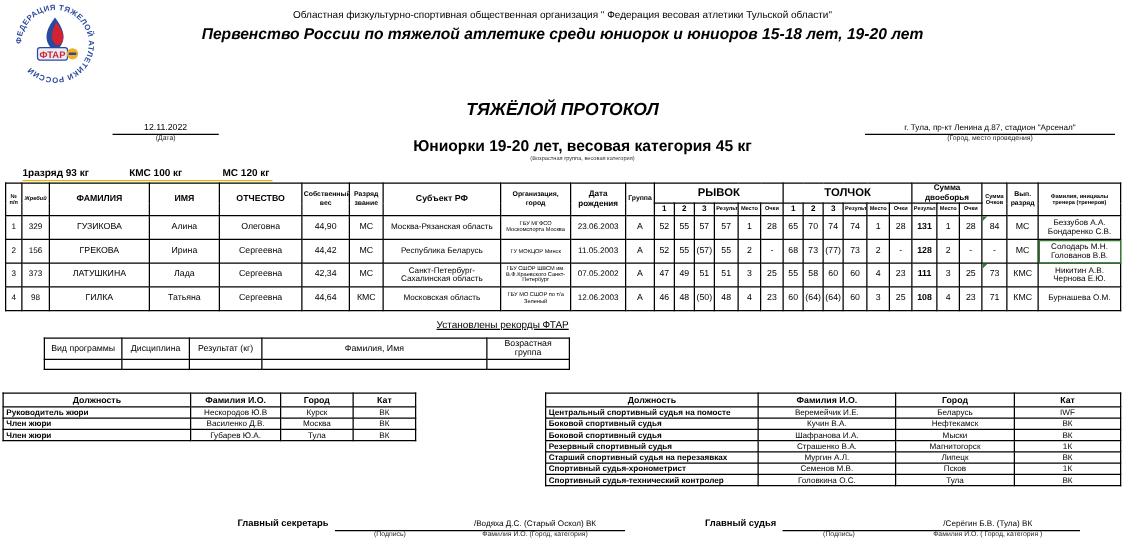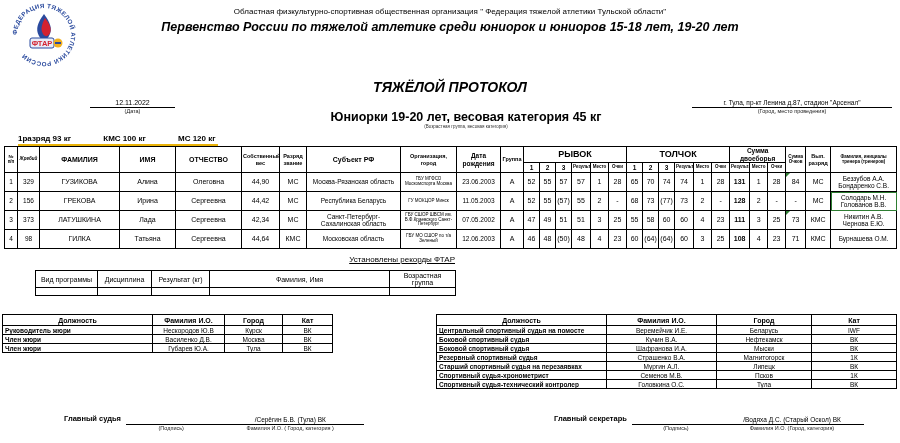--- a/index.html
+++ b/index.html
@@ -20,21 +20,21 @@
     font-size: 14px; font-weight: bold; font-style: italic; }
   .date-block { position: absolute; left: 90px; top: 99px; width: 85px; text-align: center; }
   .date-val { font-size: 7px; border-bottom: 1px solid #000; padding-bottom: 1px; }
   .tiny-sub { font-size: 5.5px; color: #222; }
   .venue-block { position: absolute; right: 8px; top: 99px; width: 200px; text-align: center; }
   .venue-val { font-size: 6.5px; border-bottom: 1px solid #000; padding-bottom: 1px; }
   .category-title { position: absolute; top: 110px; left: 16px; width: 100%; text-align: center;
     font-size: 12.5px; font-weight: bold; }
   .category-sub { font-size: 4.5px; font-weight: normal; color: #333; }
   .norms { position: absolute; left: 18px; top: 134px; font-size: 8px; font-weight: bold;
-    border-bottom: 3px solid #eab308; padding-bottom: 1px; }
+    border-bottom: 1px solid #eab308; padding-bottom: 1px; }
   .norms span { margin-right: 30px; }
   .norms span:last-child { margin-right: 2px; }
   
   .results-table { position: absolute; left: 4px; top: 146px; width: 892px;
     border-collapse: collapse; table-layout: fixed; }
   .results-table th, .results-table td {
     border: 1px solid #000; text-align: center; vertical-align: middle;
     padding: 0 1px; overflow: hidden; line-height: 1.1;
   }
   .results-table th { font-size: 7px; font-weight: bold; }
@@ -92,21 +92,21 @@
     </text>
     <path d="M38 12 C32 20 29 27 33 34 C36 39 40 39 43 34 C47 27 44 20 38 12 Z" fill="#2a4a9e"></path>
     <path d="M39 16 C36 22 34 27 37 32 C39 35 42 35 44 31 C46 26 43 21 39 16 Z" fill="#d32230"></path>
     <rect x="24" y="36" width="24" height="10" rx="2" fill="#e9edf8" stroke="#2a4a9e" stroke-width="1"></rect>
     <circle cx="52" cy="41" r="4.5" fill="#f2b01e"></circle>
     <rect x="49" y="40" width="6" height="2" fill="#2a4a9e"></rect>
     <text x="36" y="44" text-anchor="middle" font-size="7.5" font-weight="bold" fill="#d32230">ФТАР</text>
   </svg>
 
   <div class="head-block">
-    <div class="hl4">Областная физкультурно-спортивная общественная организация " Федерация тяжелой атлетики Тульской области"</div>
+    <div class="hl4">Областная физкультурно-спортивная общественная организация " Федерация весовая атлетики Тульской области"</div>
     <div class="event-title">Первенство России по тяжелой атлетике среди юниорок и юниоров 15-18 лет, 19-20 лет</div>
   </div>
 
   <div class="protocol-title">ТЯЖЁЛОЙ ПРОТОКОЛ</div>
 
   <div class="date-block">
     <div class="date-val">12.11.2022</div>
     <div class="tiny-sub">(Дата)</div>
   </div>
 
@@ -444,41 +444,41 @@
         <tr>
           <td>Спортивный судья-технический контролер</td>
           <td>Головкина О.С.</td>
           <td>Тула</td>
           <td>ВК</td>
         </tr>
       </tbody>
     </table>
 
   <div class="sig-row">
+    <div class="sig-group right">
+      <span class="sig-role">Главный секретарь</span>
+      <div class="sig-line">
+        <div class="sig-top">
+          <span class="space"></span>
+          <span class="sig-name">/Водяха Д.С. (Старый Оскол) ВК</span>
+        </div>
+        <div class="sig-bottom">
+          <span class="s1">(Подпись)</span>
+          <span class="s2">Фамилия И.О. (Город, категория)</span>
+        </div>
+      </div>
+    </div>
     <div class="sig-group left">
       <span class="sig-role">Главный судья</span>
       <div class="sig-line">
         <div class="sig-top">
           <span class="space"></span>
           <span class="sig-name">/Серёгин Б.В. (Тула) ВК</span>
         </div>
         <div class="sig-bottom">
           <span class="s1">(Подпись)</span>
           <span class="s2">Фамилия И.О. ( Город, категория )</span>
         </div>
       </div>
     </div>
-    <div class="sig-group right">
-      <span class="sig-role">Главный секретарь</span>
-      <div class="sig-line">
-        <div class="sig-top">
-          <span class="space"></span>
-          <span class="sig-name">/Водяха Д.С. (Старый Оскол) ВК</span>
-        </div>
-        <div class="sig-bottom">
-          <span class="s1">(Подпись)</span>
-          <span class="s2">Фамилия И.О. (Город, категория)</span>
-        </div>
-      </div>
-    </div>
   </div>
 
 </div>
 
 </body></html>

